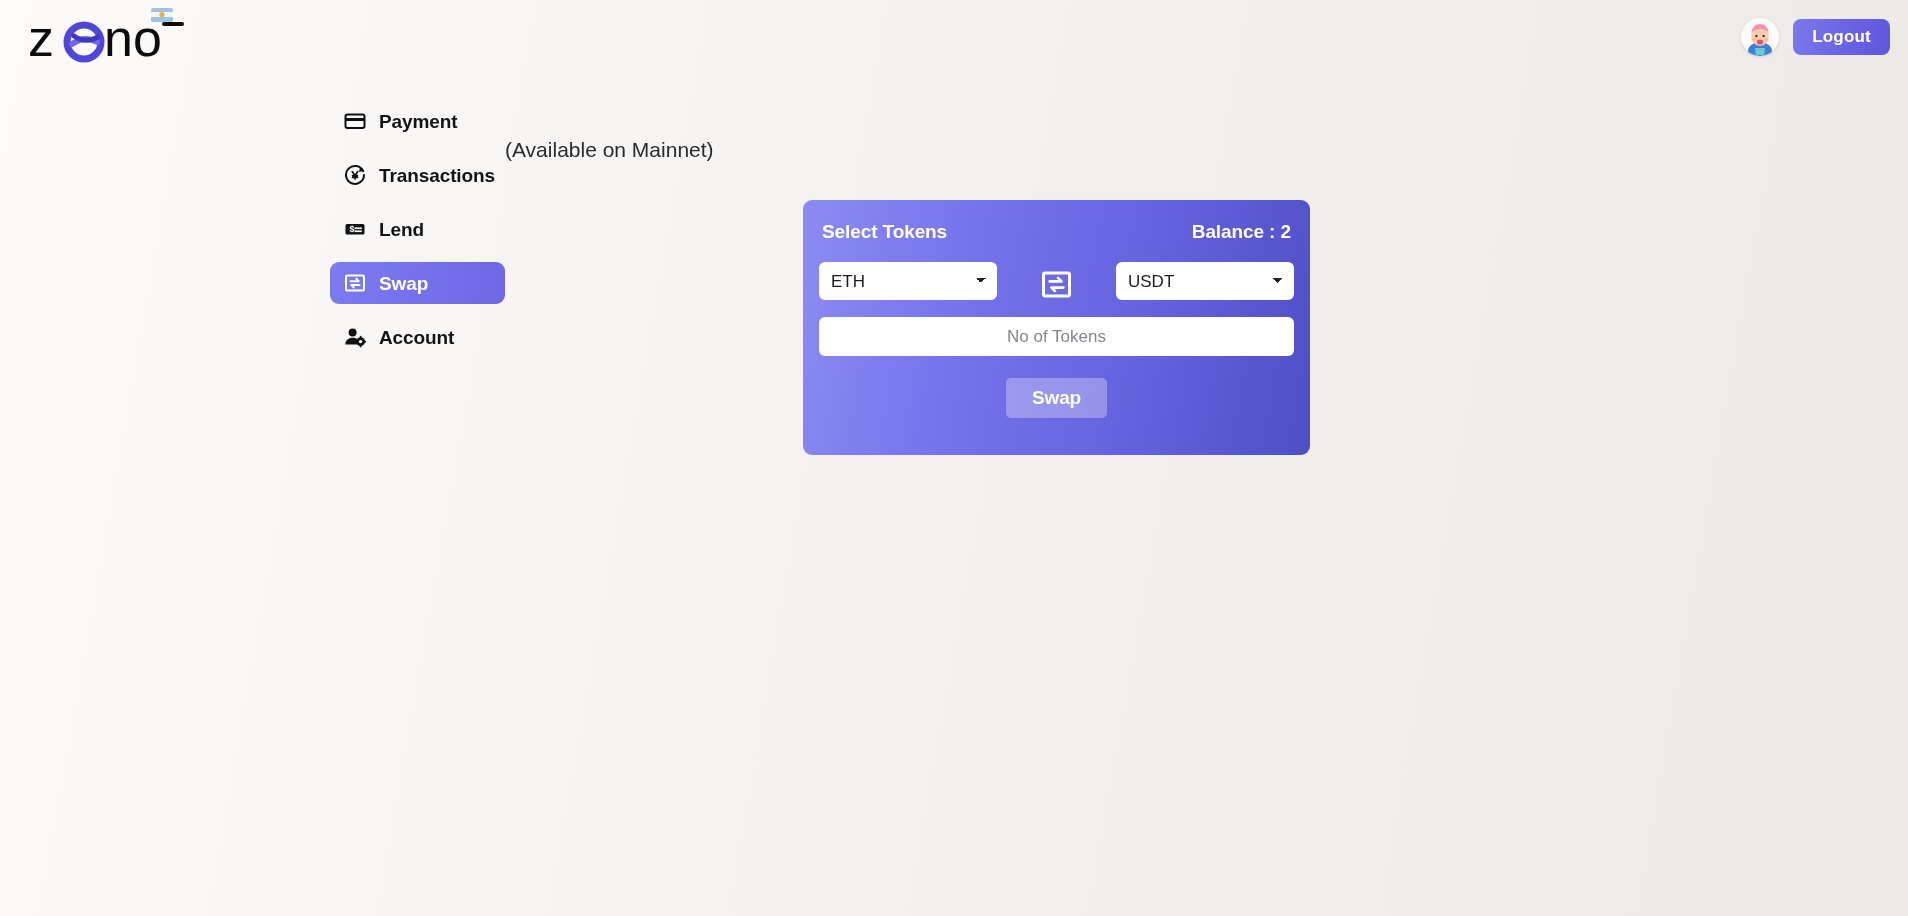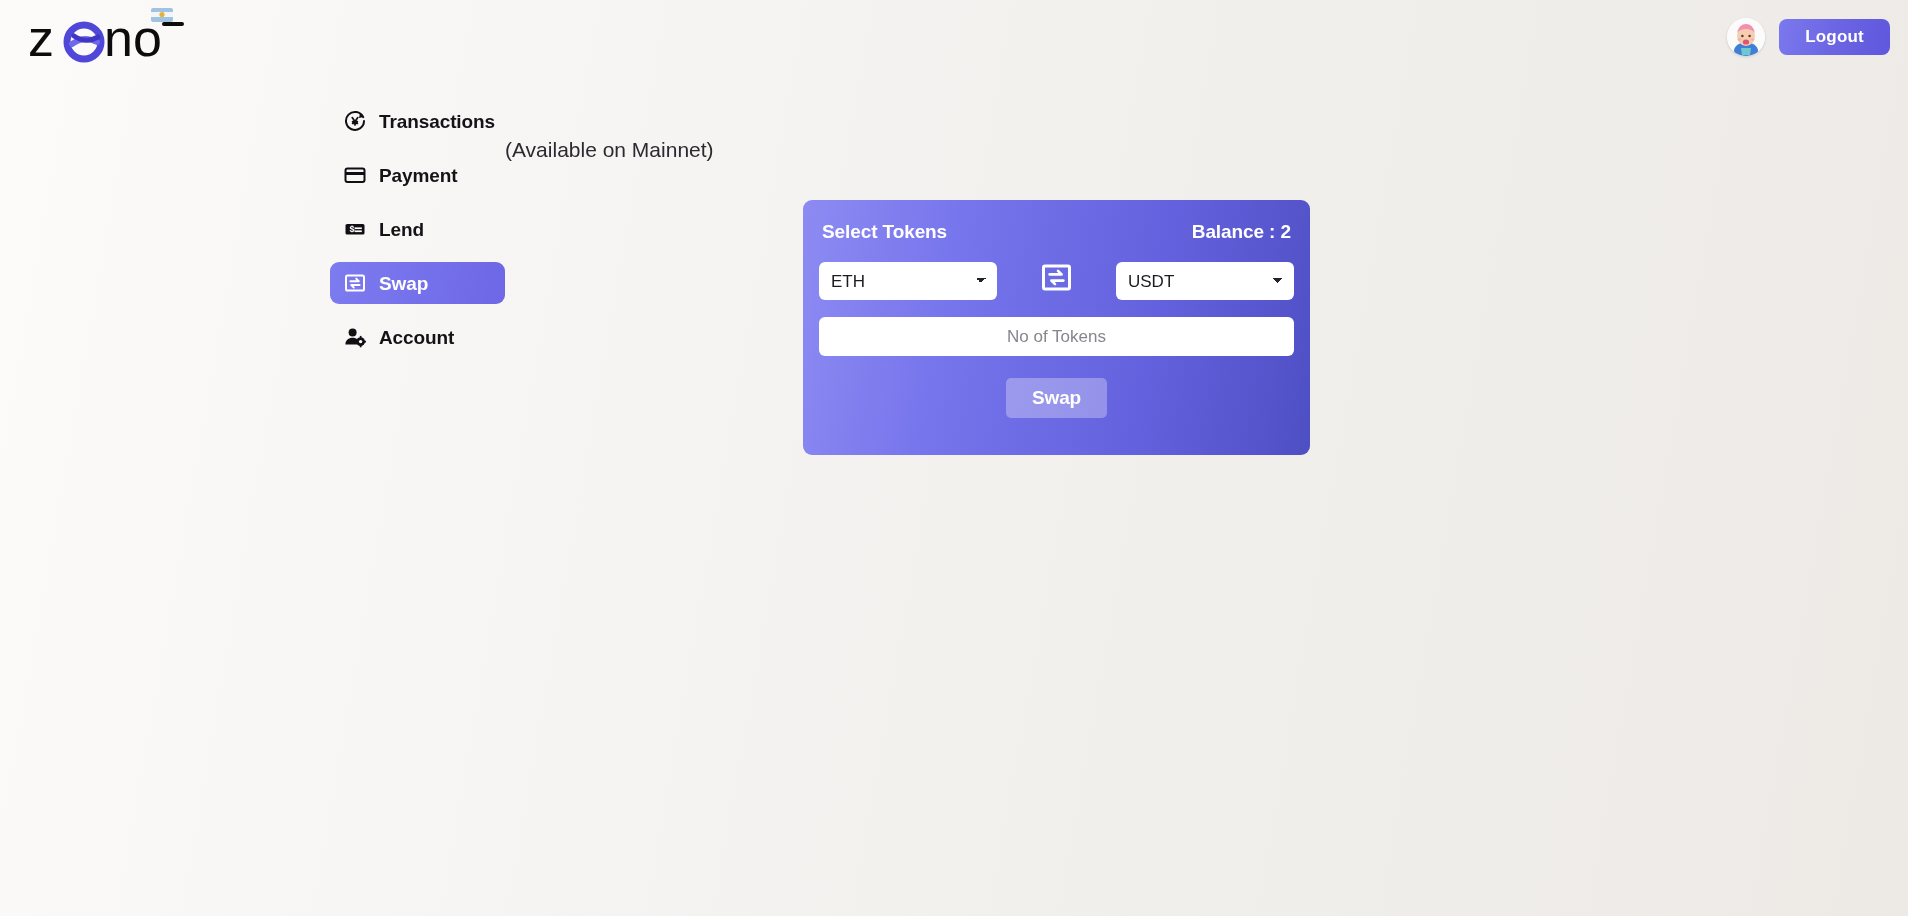--- a/index.html
+++ b/index.html
@@ -57,21 +57,21 @@
 
   .logout-btn {
     background: linear-gradient(105deg, #7b79ee 0%, #6a63e2 55%, #5f57dd 100%);
     color: #ffffff;
     border: none;
     border-radius: 8px;
     font-family: "Liberation Sans", sans-serif;
     font-size: 17px;
     font-weight: 700;
     letter-spacing: .2px;
-    padding: 9px 26px 10px;
+    padding: 9px 19px 10px;
     cursor: pointer;
     line-height: 1;
   }
 
   
   .sidebar {
     position: absolute;
     left: 330px;
     top: 100px;
     width: 175px;
@@ -166,21 +166,21 @@
   .card-balance {
     color: #ffffff;
     font-size: 19px;
     font-weight: 700;
     letter-spacing: -.1px;
     line-height: 1;
   }
 
   .token-row {
     display: flex;
-    align-items: flex-start;
+    align-items: flex-end;
     justify-content: space-between;
     gap: 10px;
     margin-bottom: 17px;
   }
 
   .token-select {
     width: 178px;
     height: 38px;
     border: none;
     border-radius: 6px;
@@ -290,36 +290,36 @@
     </span>
     <button class="logout-btn">Logout</button>
   </div>
 </div>
 
 <nav class="sidebar">
 
   <div class="nav-item">
     <span class="nav-icon">
       <svg width="22" height="22" viewBox="0 0 22 22" aria-hidden="true">
+        <rect x="1.5" y="4.5" width="19" height="13.5" rx="2" fill="none" stroke="#101014" stroke-width="2"></rect>
+        <rect x="1.5" y="8" width="19" height="3" fill="#101014"></rect>
+      </svg>
+    </span>
+    <span class="nav-label">Payment</span>
+  </div>
+
+  <div class="nav-item">
+    <span class="nav-icon">
+      <svg width="22" height="22" viewBox="0 0 22 22" aria-hidden="true">
         <path d="M19.2 7.2 A9 9 0 1 0 20 11" fill="none" stroke="#101014" stroke-width="2" stroke-linecap="round"></path>
         <path d="M16 3.2 l3.6 3.9 l-4.6 1" fill="#101014"></path>
         <path d="M8.2 7.6 L11 11.4 L13.8 7.6 M11 11.2 V15 M8.6 11.6 h4.8 M8.6 13.4 h4.8" fill="none" stroke="#101014" stroke-width="1.7" stroke-linecap="round" stroke-linejoin="round"></path>
       </svg>
     </span>
     <span class="nav-label">Transactions</span>
-  </div>
-
-  <div class="nav-item">
-    <span class="nav-icon">
-      <svg width="22" height="22" viewBox="0 0 22 22" aria-hidden="true">
-        <rect x="1.5" y="4.5" width="19" height="13.5" rx="2" fill="none" stroke="#101014" stroke-width="2"></rect>
-        <rect x="1.5" y="8" width="19" height="3" fill="#101014"></rect>
-      </svg>
-    </span>
-    <span class="nav-label">Payment</span>
   </div>
 
   <div class="nav-item">
     <span class="nav-icon">
       <svg width="22" height="22" viewBox="0 0 22 22" aria-hidden="true">
         <rect x="1.5" y="6" width="19" height="10.5" rx="1.6" fill="#101014"></rect>
         <text x="5.6" y="14.4" font-family="'Liberation Sans', sans-serif" font-size="9" font-weight="700" fill="#ffffff">$</text>
         <rect x="10.6" y="9.4" width="7.2" height="1.7" fill="#ffffff"></rect>
         <rect x="10.6" y="12.4" width="7.2" height="1.7" fill="#ffffff"></rect>
       </svg>

